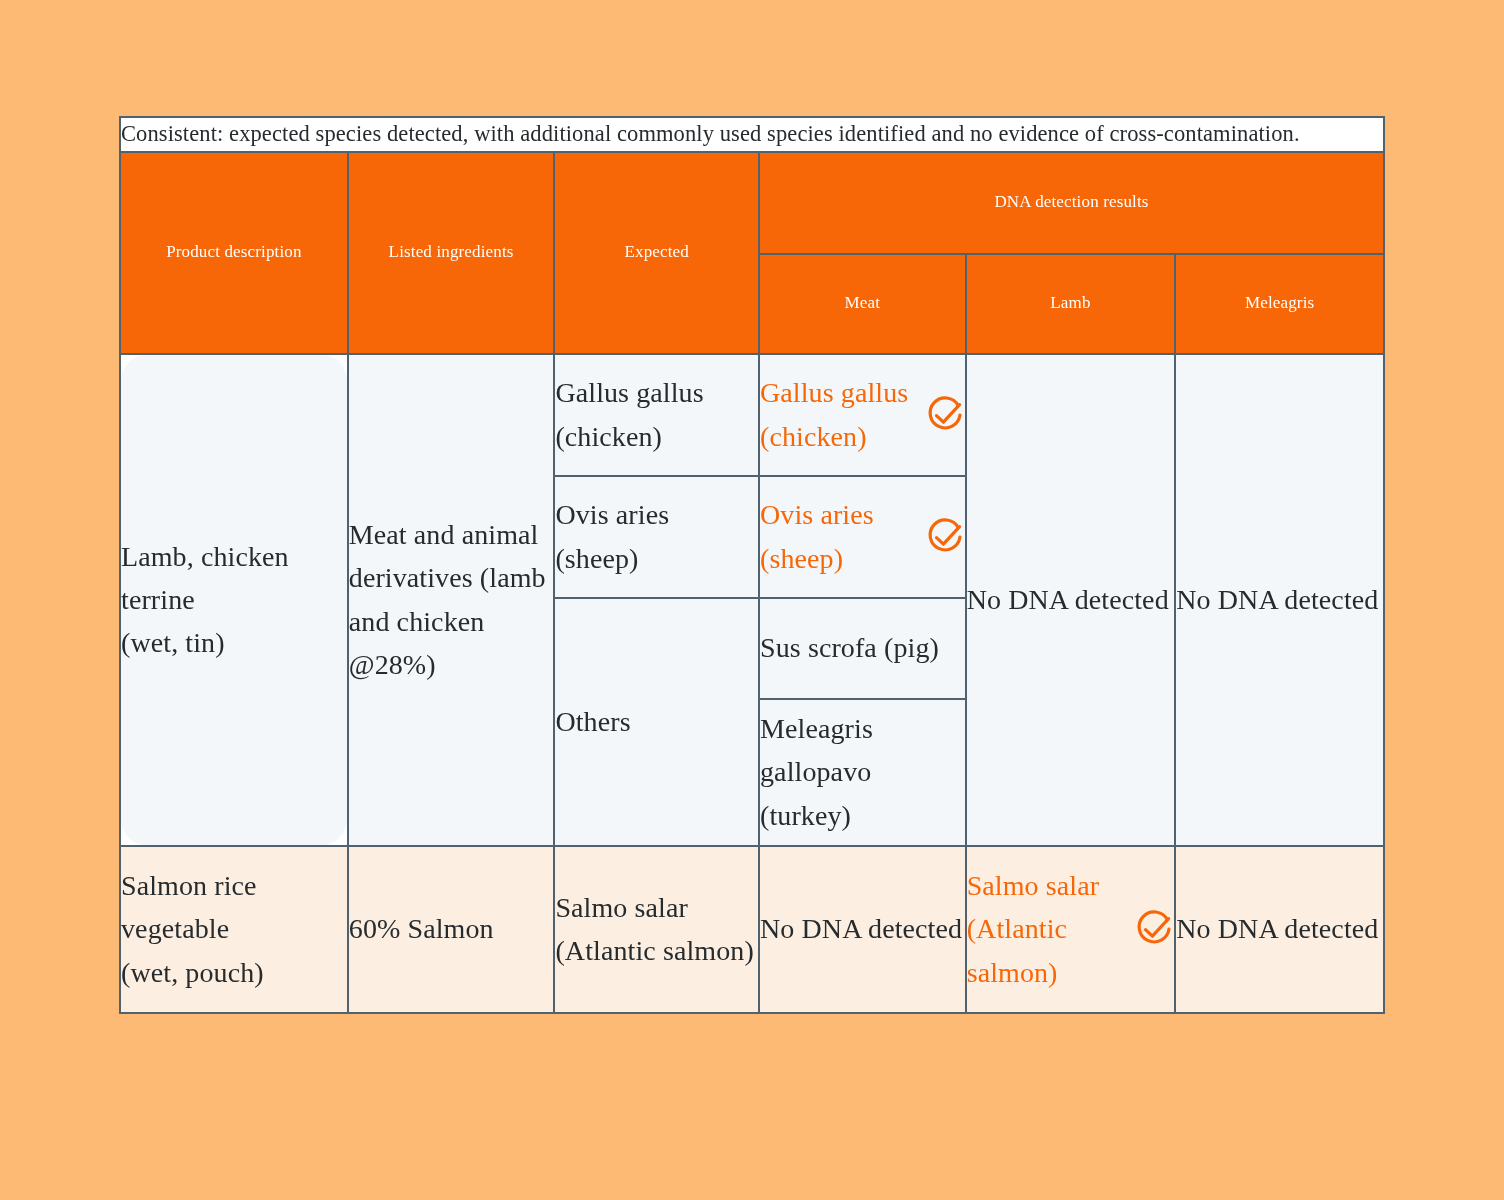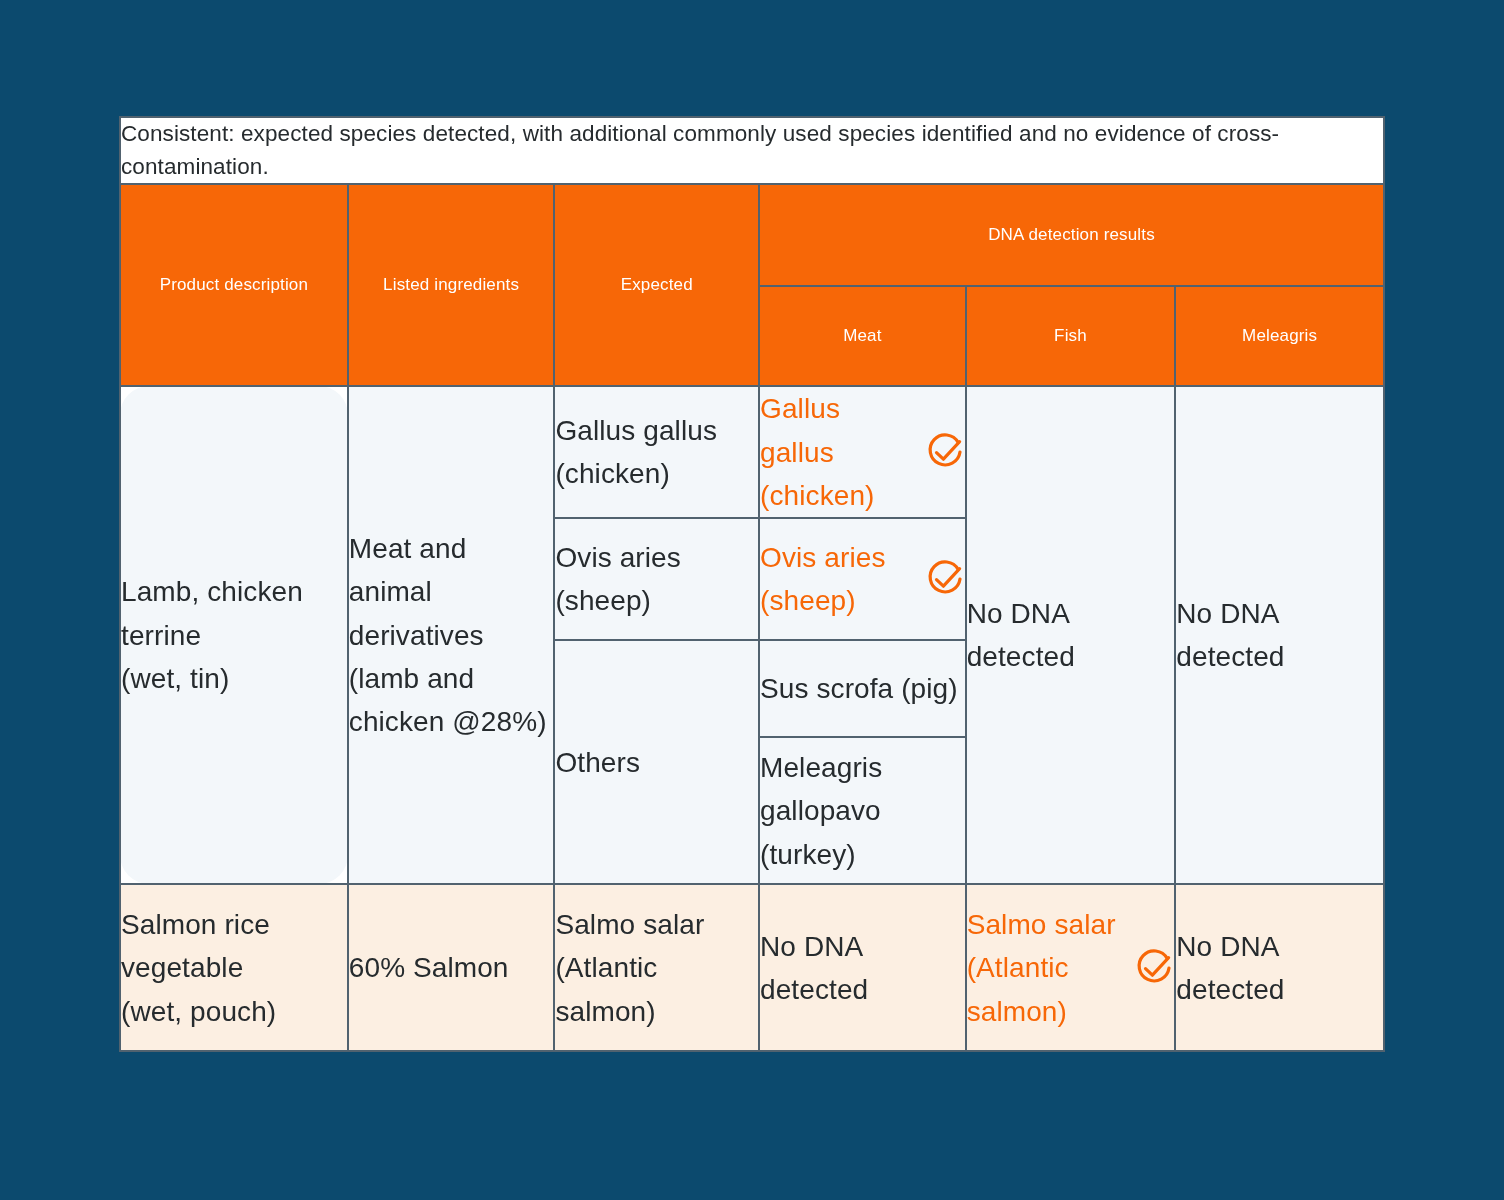--- a/index.html
+++ b/index.html
@@ -11,21 +11,22 @@
     width: 1504px;
     height: 1200px;
     font-family: "Liberation Sans", sans-serif;
     -webkit-font-smoothing: antialiased;
   }
 
   .page {
     position: relative;
     width: 1504px;
     height: 1200px;
-    background: #0c4a6e;
+    background: #fdba74;
+    font-family: Liberation Serif, serif;
   }
 
   
   .results-table {
     position: absolute;
     left: 119px;
     top: 116px;
     width: 1266px;
     border-collapse: collapse;
     table-layout: fixed;
@@ -138,21 +139,21 @@
 
     <tr>
       <th class="hdr hdr-tall" rowspan="2">Product description</th>
       <th class="hdr hdr-tall" rowspan="2">Listed ingredients</th>
       <th class="hdr hdr-tall" rowspan="2">Expected</th>
       <th class="hdr hdr-group" colspan="3">DNA detection results</th>
     </tr>
 
     <tr>
       <th class="hdr hdr-sub">Meat</th>
-      <th class="hdr hdr-sub">Fish</th>
+      <th class="hdr hdr-sub">Lamb</th>
       <th class="hdr hdr-sub">Meleagris</th>
     </tr>
 
     <tr>
       <td class="cell row-a h-span4" rowspan="4" style="white-space: pre-line; border-radius: 29px;">Lamb, chicken terrine
 (wet, tin)</td>
       <td class="cell row-a h-span4" rowspan="4">Meat and animal derivatives (lamb and chicken @28%)</td>
 
       <td class="cell row-a h-chicken">Gallus gallus (chicken)</td>
 

